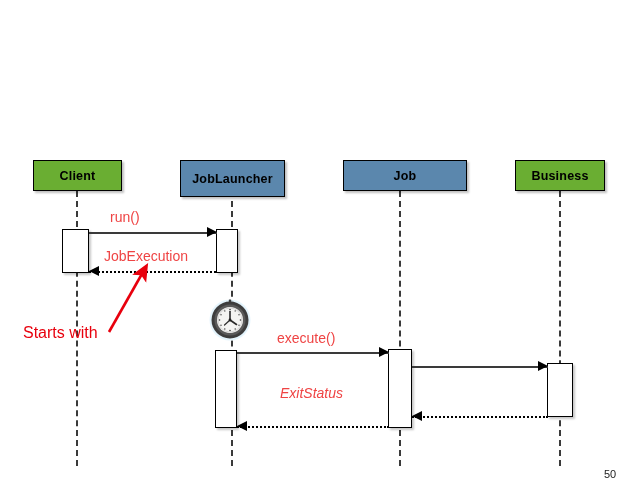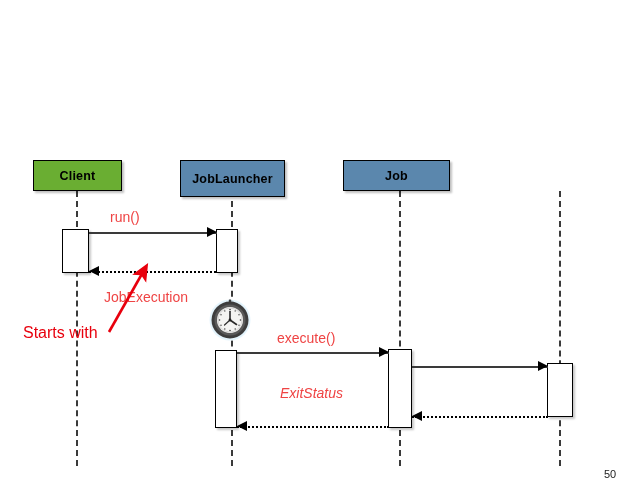--- a/index.html
+++ b/index.html
@@ -121,36 +121,39 @@
   <div class="lifeline" style="left:559px; top:191px; height:275px;"></div>
 
   <div class="participant green" style="left:33px; top:160px; width:89px; height:31px;">
     <span>Client</span>
   </div>
 
   <div class="participant blue" style="left:180px; top:160px; width:105px; height:37px;">
     <span>JobLauncher</span>
   </div>
 
-  <div class="participant blue" style="left:343px; top:160px; width:107px; height:31px;">
+  <div class="participant blue" style="left:343px; top:160px; width:124px; height:31px;">
     <span>Job</span>
   </div>
 
+  <div class="participant green" style="left:515px; top:160px; width:90px; height:31px;">
+    <span>Business</span>
+  </div>
 
   <div class="activation" style="left:62px;  top:229px; width:27px; height:44px;"></div>
   <div class="activation" style="left:216px; top:229px; width:22px; height:44px;"></div>
   <div class="activation" style="left:215px; top:350px; width:22px; height:78px;"></div>
   <div class="activation" style="left:388px; top:349px; width:24px; height:79px;"></div>
   <div class="activation" style="left:547px; top:363px; width:26px; height:54px;"></div>
 
   <div class="msg-label" style="left:110px; top:209px;">run()</div>
   <div class="msg-line" style="left:89px; top:232px; width:128px;"></div>
   <div class="arrowhead right" style="left:207px; top:227px;"></div>
 
-  <div class="msg-label" style="left:104px; top:248px;margin-top:41px;">JobExecution</div>
+  <div class="msg-label" style="left:104px; top:248px;">JobExecution</div>
   <div class="msg-line dotted" style="left:89px; top:271px; width:127px;"></div>
   <div class="arrowhead left" style="left:89px; top:266px;"></div>
 
   <div class="msg-label" style="left:277px; top:330px;">execute()</div>
   <div class="msg-line" style="left:237px; top:352px; width:152px;"></div>
   <div class="arrowhead right" style="left:379px; top:347px;"></div>
 
   <div class="msg-line" style="left:412px; top:366px; width:136px;"></div>
   <div class="arrowhead right" style="left:538px; top:361px;"></div>
 

